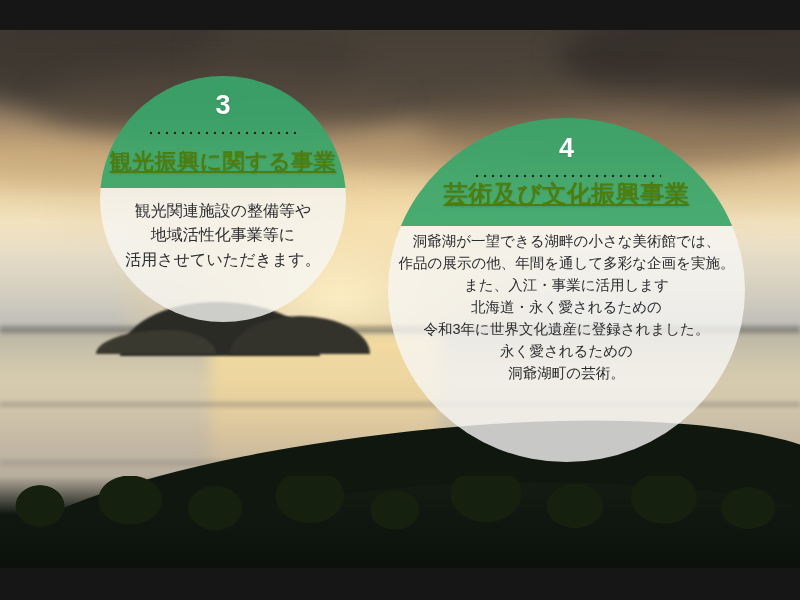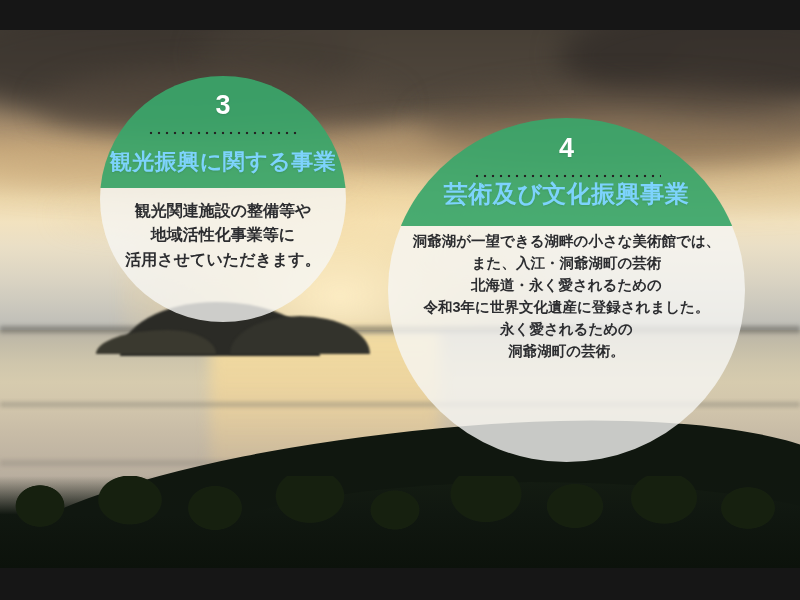--- a/index.html
+++ b/index.html
@@ -217,29 +217,30 @@
   }
   .dots {
     margin: 0 auto;
     height: 4px;
     background-image: radial-gradient(circle, #242424 0 1.3px, rgba(0,0,0,0) 1.6px);
     background-size: 8px 4px;
     background-repeat: repeat-x;
     background-position: left center;
   }
   .heading {
-    color: #7dd3fc;
+    color: #4d7c0f;
     font-weight: bold;
     letter-spacing: .5px;
     text-shadow: 0 1px 2px rgba(0,0,0,.10);
+    text-decoration: underline;
   }
   .body-text {
     color: #2c2d30;
     line-height: 1.52;
-    font-weight: 700;
+    font-weight: 400;
   }
 
   
   #circle-3 {
     left: 100px; top: 76px;
     width: 246px; height: 246px;
     z-index: 21;
   }
   #circle-3 .green-cap { height: 112px; }
   #circle-3 .white-body { height: 134px; }
@@ -310,21 +311,22 @@
 
   <div id="circle-4" class="circle">
     <div class="green-cap"></div>
     <div class="white-body"></div>
     <div class="content">
       <div class="num">4</div>
       <div class="dots"></div>
       <div class="heading">芸術及び文化振興事業</div>
       <div class="body-text">
         <span class="line">洞爺湖が一望できる湖畔の小さな美術館では、</span>
-        <span class="line">また、入江・洞爺湖町の芸術</span>
+        <span class="line">作品の展示の他、年間を通して多彩な企画を実施。</span>
+        <span class="line">また、入江・事業に活用します</span>
         <span class="line">北海道・永く愛されるための</span>
         <span class="line">令和3年に世界文化遺産に登録されました。</span>
         <span class="line">永く愛されるための</span>
         <span class="line">洞爺湖町の芸術。</span>
       </div>
     </div>
   </div>
 
   <div class="bar top"></div>
   <div class="bar bottom"></div>

